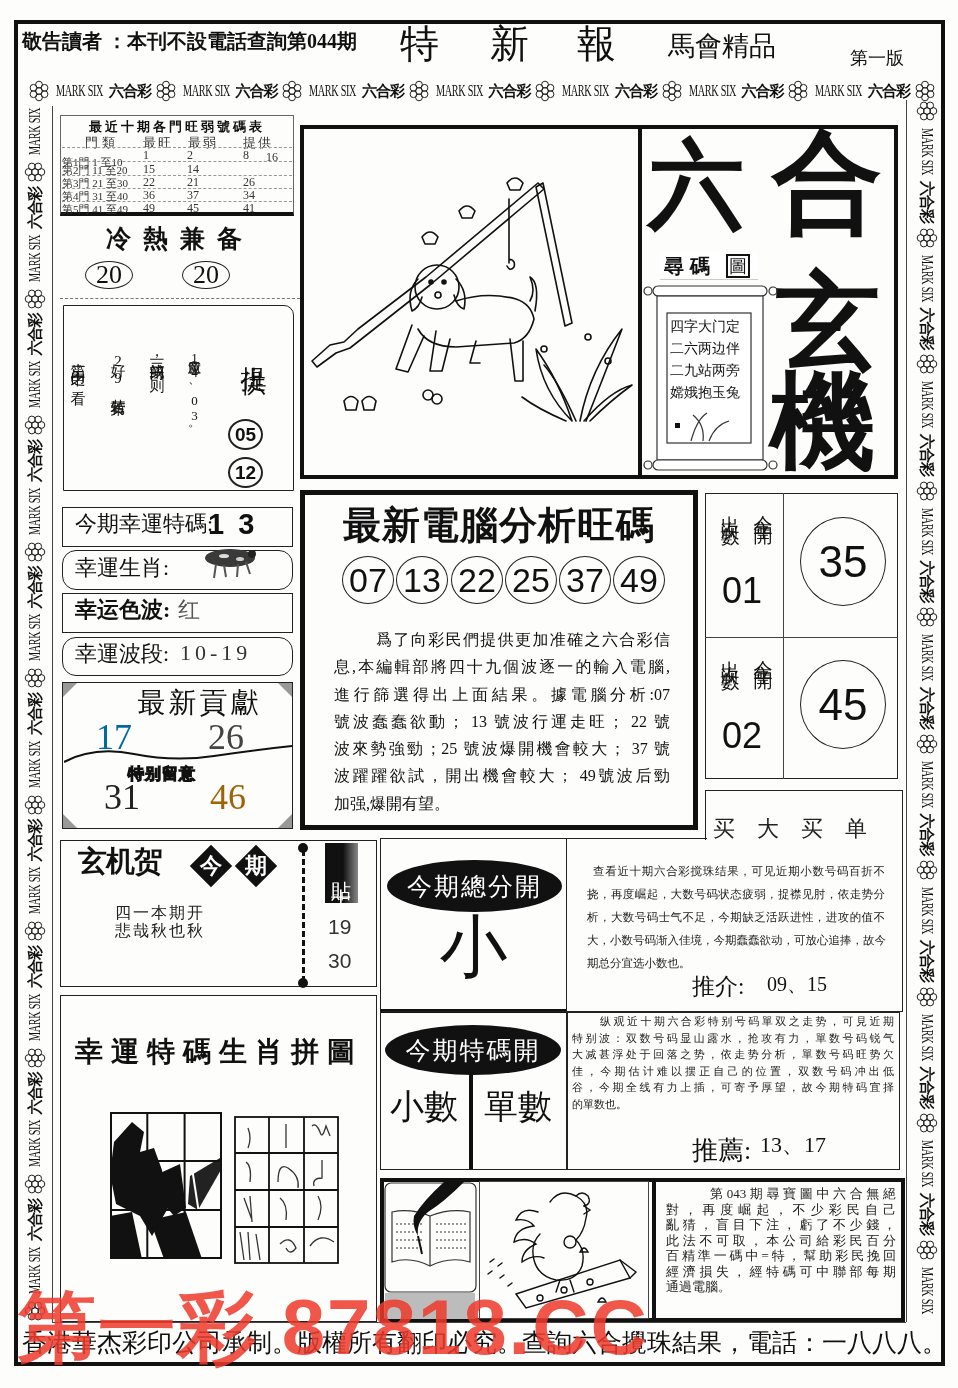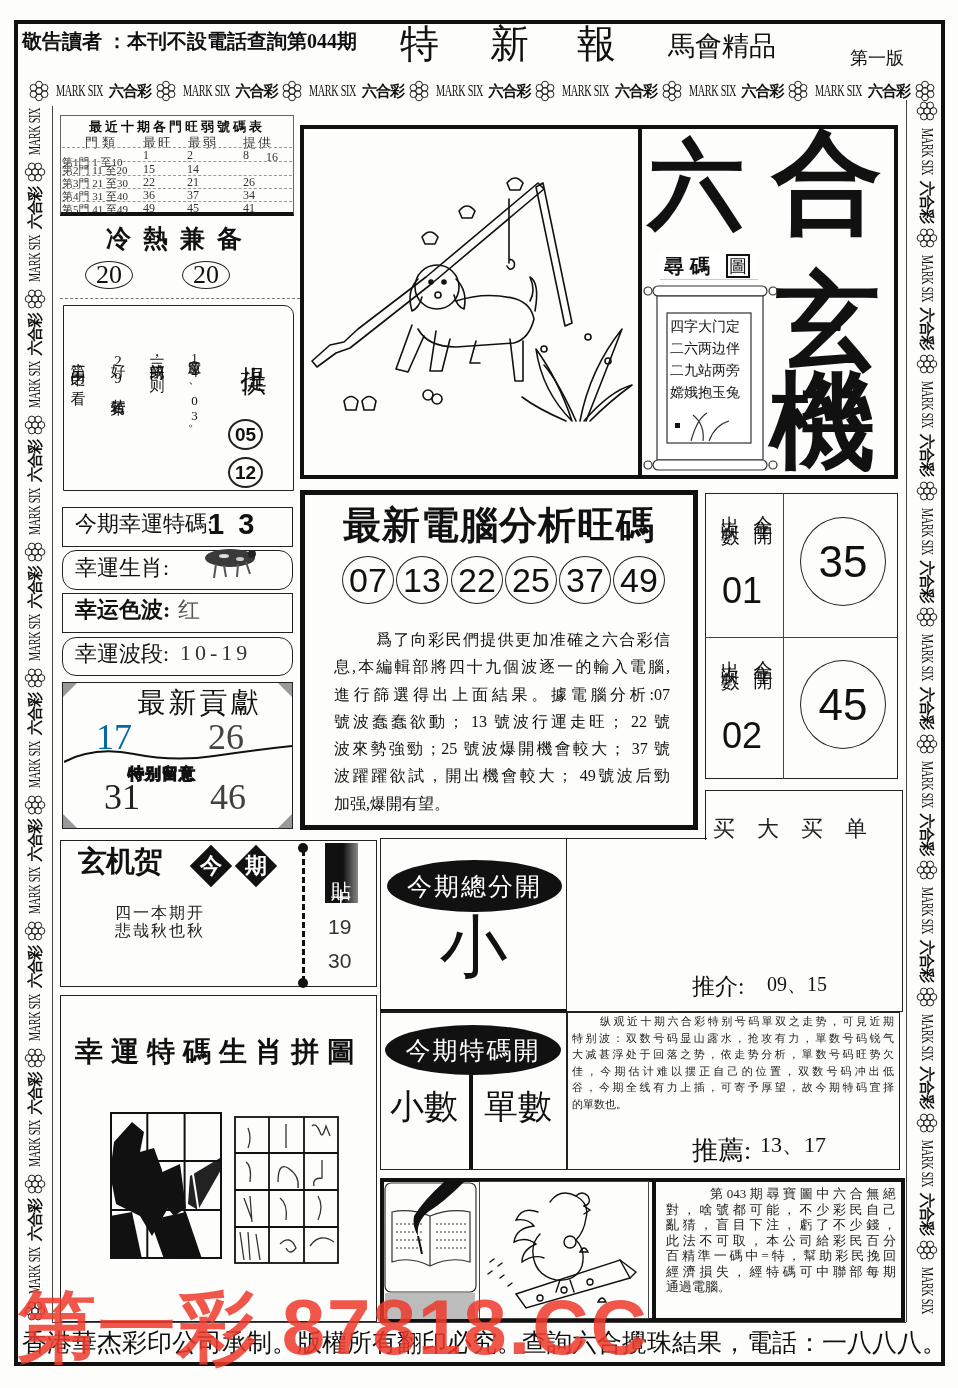--- a/index.html
+++ b/index.html
@@ -554,21 +554,21 @@
   <div class="corner" style="left:63px;top:814px;border-bottom:14px solid #999;border-right:14px solid transparent;"></div>
   <div class="corner" style="left:278px;top:814px;border-bottom:14px solid #999;border-left:14px solid transparent;"></div>
   <div class="a" style="left:62px;top:689px;width:231px;text-align:center;font-size:28px;letter-spacing:3px;padding-left:44px;">最新貢獻</div>
   <div class="a" style="left:96px;top:719px;font-size:36px;color:#0369a1;">17</div>
   <div class="a" style="left:208px;top:719px;font-size:36px;color:#444;">26</div>
   <svg class="a" style="left:64px;top:740px;" width="228" height="28" viewBox="0 0 228 28">
     <path d="M0 22 Q30 6 70 14 T150 16 T228 6" fill="none" stroke="#111" stroke-width="2"></path>
   </svg>
   <div class="a sans" style="left:128px;top:766px;font-size:16px;font-weight:bold;color:#fff;-webkit-text-stroke:1.1px #111;letter-spacing:1px;">特别留意</div>
   <div class="a" style="left:104px;top:779px;font-size:36px;color:#222;">31</div>
-  <div class="a" style="left:210px;top:779px;font-size:36px;color:#404040;">46</div>
+  <div class="a" style="left:210px;top:779px;font-size:36px;color:#a16207;">46</div>
 
   <div class="bx" style="left:300px;top:125px;width:342px;height:354px;border:4px solid #111;">
     <svg width="334" height="346" viewBox="0 0 334 346" fill="none" stroke="#111" stroke-width="1.6" stroke-linecap="round" stroke-linejoin="round">
       <path d="M8 232 L26 216 L40 213 L54 200 L122 148 L234 54 L240 60 L126 156 L60 208 L46 219 L32 224 L13 238 Z"></path>
       <path d="M232 58 L239 54 L268 194 L261 197 Z"></path>
       <path d="M205 70 L205 134 M205 130 q7 1 5 8 q-4 5 -7 -1"></path>
       <path d="M118 108 q8 -10 16 0 l-3 7 h-10z"></path>
         <path d="M155 82 q8 -10 16 0 l-3 7 h-10z"></path>
         <path d="M203 54 q8 -10 16 0 l-3 7 h-10z"></path>
       <ellipse cx="133" cy="158" rx="22" ry="22"></ellipse>
@@ -683,20 +683,27 @@
   <div class="bx" style="left:380px;top:1011px;width:187px;height:159px;"></div>
   <div class="blackpill" style="left:385px;top:1025px;width:176px;height:50px;font-size:25px;letter-spacing:2px;">今期特碼開</div>
   <div class="a" style="left:469px;top:1073px;width:4px;height:96px;background:#111;"></div>
   <div class="a" style="left:390px;top:1090px;font-size:34px;">小數</div>
   <div class="a" style="left:484px;top:1090px;font-size:34px;">單數</div>
 
   <div class="a" style="left:705px;top:790px;width:198px;height:50px;border-left:1.5px solid #222;border-top:1.5px solid #222;border-right:1.5px solid #222;"></div>
   <div class="a" style="left:567px;top:838px;width:336px;height:174px;border-right:1.5px solid #222;border-bottom:1.5px solid #222;"></div>
   <div class="hline" style="left:567px;top:838px;width:140px;border-top-color:#222;"></div>
   <div class="a" style="left:713px;top:818px;font-size:22px;letter-spacing:22px;color:#222;">买大买单</div>
+  <div class="para" style="left:587px;top:860px;width:298px;font-size:11.5px;line-height:23px;color:#222;">
+    <div class="jl" style="padding-left:6px;">查看近十期六合彩搅珠结果，可见近期小数号码百折不</div>
+    <div class="jl">挠，再度崛起，大数号码状态疲弱，捉襟见肘，依走势分</div>
+    <div class="jl">析，大数号码士气不足，今期缺乏活跃进性，进攻的值不</div>
+    <div class="jl">大，小数号码渐入佳境，今期蠢蠢欲动，可放心追捧，故今</div>
+    <div>期总分宜选小数也。</div>
+  </div>
   <div class="a" style="left:692px;top:975px;font-size:23px;">推介:</div>
   <div class="a" style="left:767px;top:974px;font-size:20px;">09、15</div>
 
   <div class="bx" style="left:567px;top:1012px;width:333px;height:158px;"></div>
   <div class="para" style="left:572px;top:1013px;width:322px;font-size:11px;line-height:16.5px;color:#222;">
     <div class="jl" style="padding-left:28px;">纵观近十期六合彩特别号码單双之走势，可見近期</div>
     <div class="jl">特别波：双数号码显山露水，抢攻有力，單数号码锐气</div>
     <div class="jl">大减甚浮处于回落之势，依走势分析，單数号码旺势欠</div>
     <div class="jl">佳，今期估计难以摆正自己的位置，双数号码冲出低</div>
     <div class="jl">谷，今期全线有力上插，可寄予厚望，故今期特码宜择</div>
@@ -766,21 +773,21 @@
         <circle cx="84" cy="108" r="3"></circle>
         <circle cx="110" cy="100" r="3"></circle>
       <path d="M10 80 l4 -3 M18 84 l4 -3 M8 92 l4 -3 M20 96 l4 -3 M28 104 l4 -3"></path>
       <path d="M118 120 q4 -8 8 0 z"></path>
         <path d="M100 70 q4 -8 8 0 z"></path>
     </svg>
   </div>
   <div class="bx" style="left:652px;top:1178px;width:253px;height:144px;border:4px solid #111;border-right:4px solid #111;"></div>
   <div class="para" style="left:666px;top:1186px;width:230px;font-size:13px;line-height:15.5px;color:#222;">
     <div class="jl" style="padding-left:44px;">第043期尋寶圖中六合無絕</div>
-    <div class="jl">對，啥號都可能，不少彩民自己</div>
+    <div class="jl">對，再度崛起，不少彩民自己</div>
     <div class="jl">亂猜，盲目下注，虧了不少錢，</div>
     <div class="jl">此法不可取，本公司給彩民百分</div>
     <div class="jl">百精準一碼中=特，幫助彩民挽回</div>
     <div class="jl">經濟損失，經特碼可中聯部每期</div>
     <div>通過電腦。</div>
   </div>
 
   <div class="hline" style="left:52px;top:1322px;width:854px;"></div>
 
   <div class="a jl" style="left:22px;top:1330px;width:918px;font-size:25px;">香港華杰彩印公司承制。版權所有翻印必究。查詢六合攪珠結果，電話：一八八八。</div>

